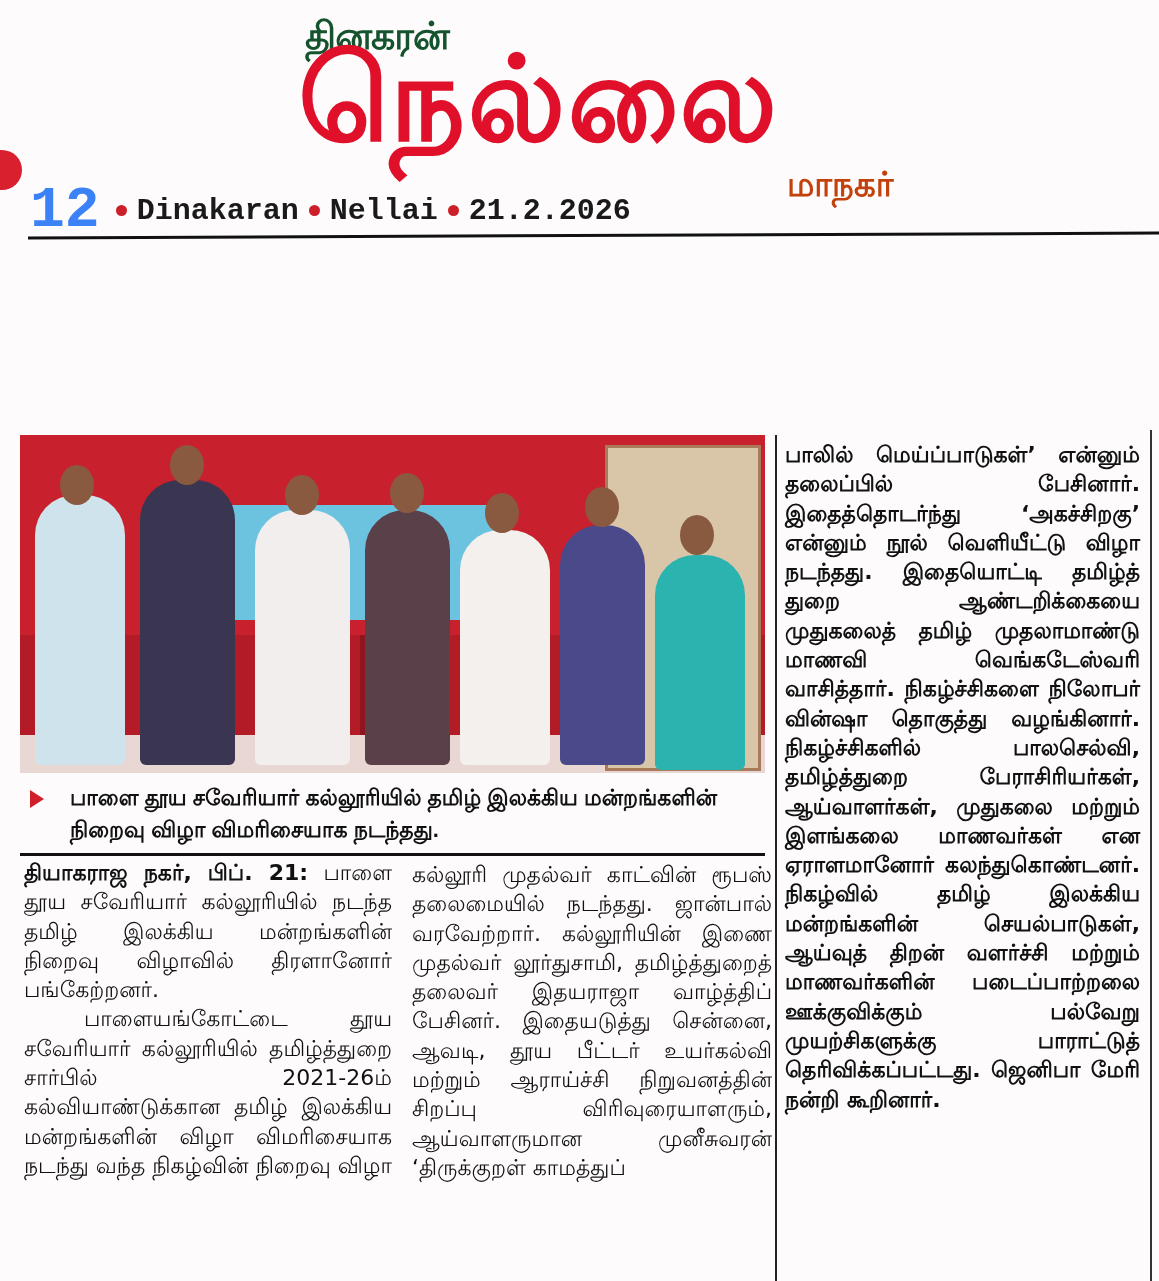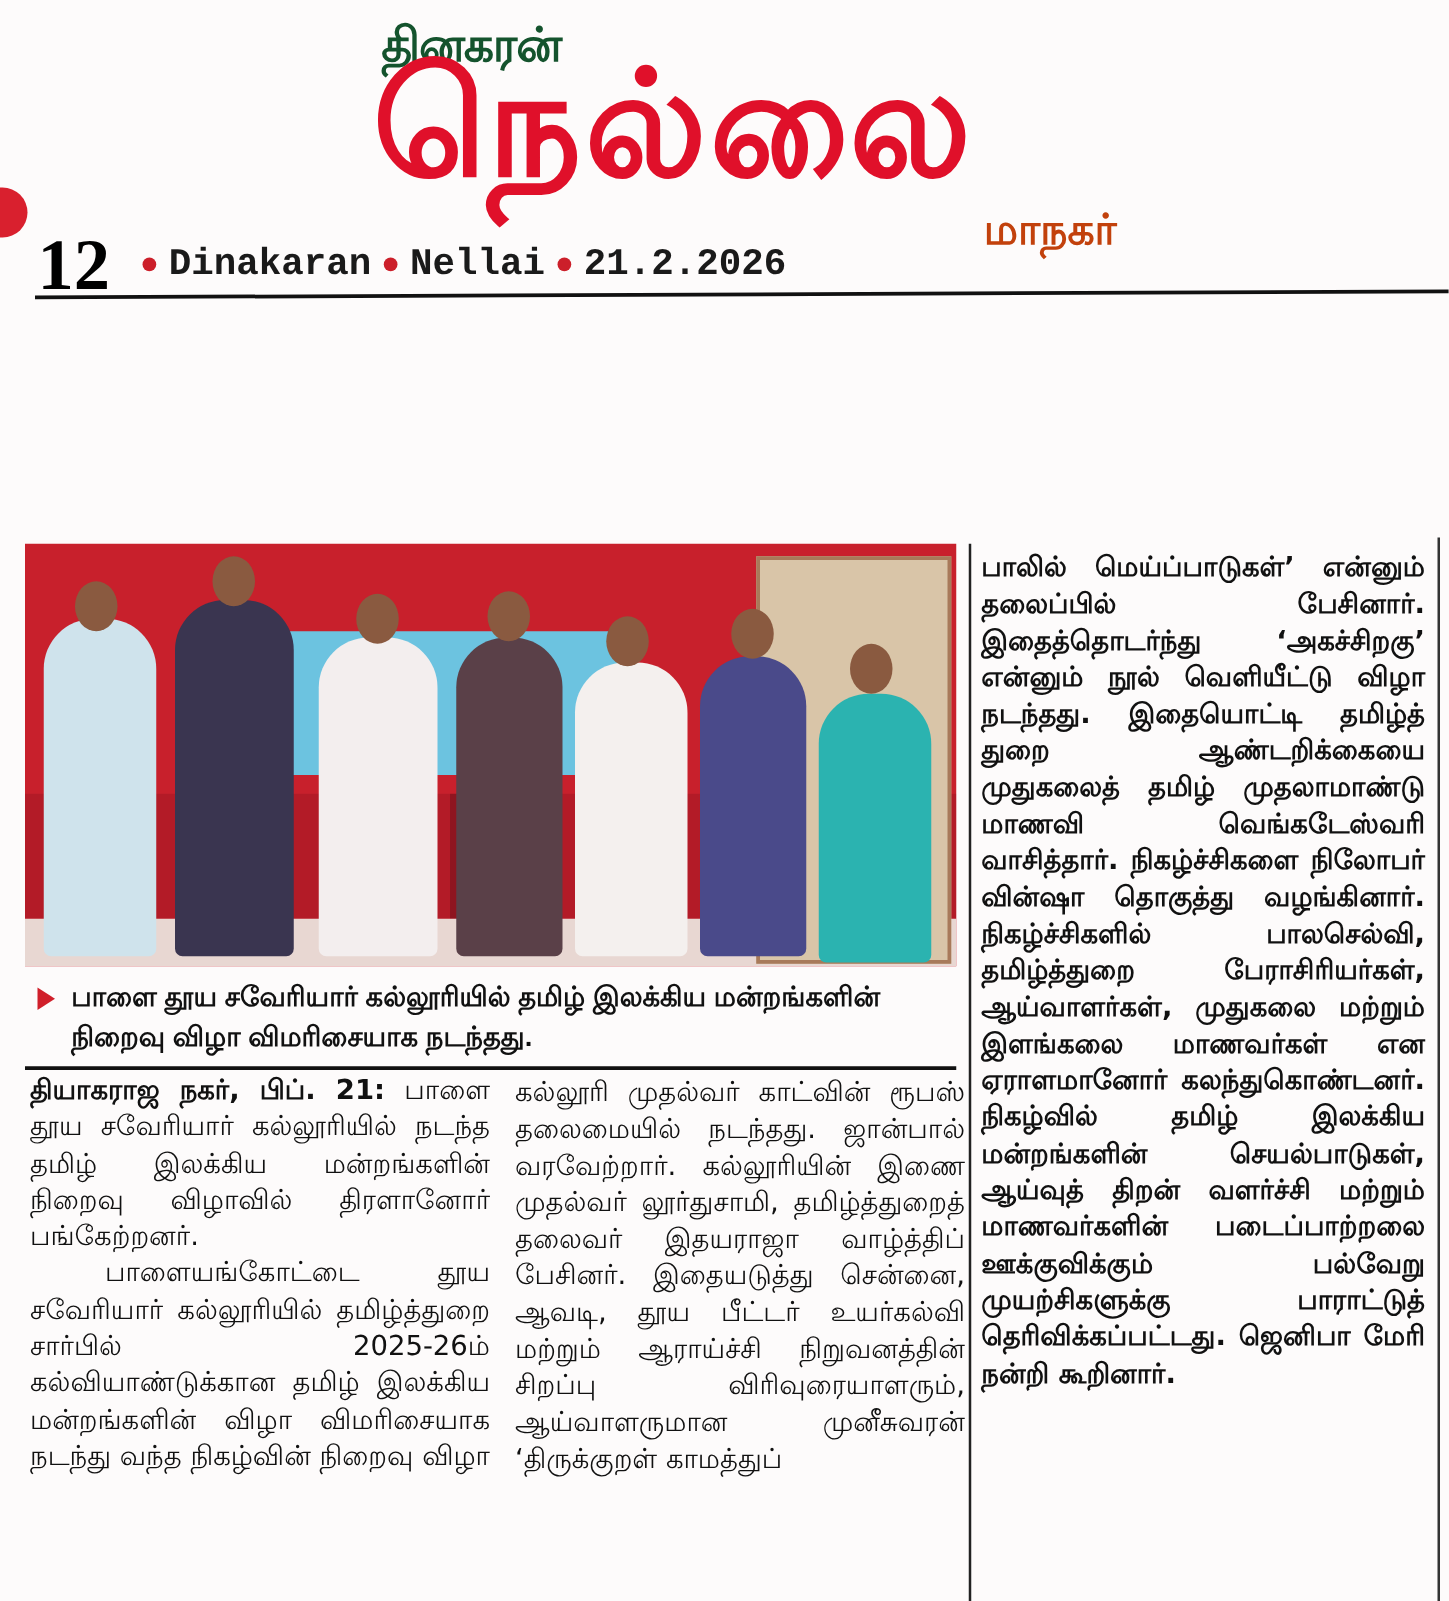--- a/index.html
+++ b/index.html
@@ -4,35 +4,35 @@
 <style>
   html,body{margin:0;padding:0;}
   body{width:1159px;height:1281px;overflow:hidden;background:#fdfbfb;position:relative;
        font-family:"DejaVu Sans","Liberation Sans",sans-serif;color:#111;}
   .abs{position:absolute;}
   .edge-red{left:0;top:150px;width:22px;height:40px;background:#d9202e;border-radius:0 20px 20px 0;}
   .brand-small{left:305px;top:14px;font-size:38px;font-weight:bold;color:#14532d;letter-spacing:-1px;}
   .brand-big{left:298px;top:40px;font-size:118px;font-weight:bold;color:#e0102a;letter-spacing:2px;line-height:1;}
   .brand-sub{left:787px;top:164px;font-size:34px;font-weight:bold;color:#c2410c;}
   .folio{left:30px;top:178px;display:flex;align-items:center;gap:10px;}
-  .folio .num{font-family:Liberation Serif, serif;font-size:58px;font-weight:900;color:#000000;margin-right:16px;}
+  .folio .num{font-family:Liberation Mono, monospace;font-size:58px;font-weight:900;color:#3b82f6;margin-right:6px;}
   .folio .dot{width:11px;height:11px;border-radius:50%;background:#cc1f2a;display:inline-block;}
   .folio .txt{font-family:Liberation Mono, monospace;font-size:30px;font-weight:bold;color:#1a1a1a;}
   .rule-top{left:28px;top:234px;width:1131px;height:3px;background:#111;transform:rotate(-0.25deg);}
   .headline{left:28px;top:262px;width:1100px;font-family:"Liberation Sans",sans-serif;font-weight:900;
             font-size:60px;line-height:78px;color:#111;letter-spacing:1px;}
   .photo{left:20px;top:435px;width:745px;height:338px;overflow:hidden;background:#c8202c;}
   .photo .banner{position:absolute;left:185px;top:70px;width:300px;height:115px;background:#6cc3e0;}
   .photo .chairs{position:absolute;left:0;top:200px;width:745px;height:100px;
      background:repeating-linear-gradient(90deg,#b31b27 0 60px,#8e1520 60px 70px);}
   .photo .floor{position:absolute;left:0;top:300px;width:745px;height:38px;background:#e8d7d2;}
   .photo .frame{position:absolute;left:585px;top:10px;width:150px;height:320px;background:#d9c5a8;border:3px solid #a87a5a;}
   .person{position:absolute;border-radius:40px 40px 6px 6px;}
   .head{position:absolute;width:34px;height:40px;border-radius:50%;background:#8a5a40;}
-  .caption{left:30px;top:782px;width:730px;display:flex;gap:13px;}
+  .caption{left:30px;top:782px;width:730px;display:flex;gap:26px;}
   .caption .tri{width:0;height:0;border-top:9px solid transparent;border-bottom:9px solid transparent;border-left:14px solid #d01f2a;margin-top:8px;}
   .caption .text{font-family:"Liberation Sans",sans-serif;font-weight:bold;font-size:22px;line-height:32px;color:#111;}
   .rule-cap{left:20px;top:853px;width:745px;height:3px;background:#111;}
   .vrule{left:775px;top:435px;width:2px;height:846px;background:#222;}
   .vrule-right{left:1150px;top:430px;width:2px;height:860px;background:#333;}
   .col{font-family:"DejaVu Sans",sans-serif;font-size:22px;line-height:29.3px;color:#111;text-align:justify;}
   .col p{margin:0;}
   .col .dateline{font-weight:bold;}
   .col .indent{text-indent:60px;}
   .col1{left:24px;top:858px;width:368px;}
@@ -88,21 +88,21 @@
   <span class="text">பாளை தூய சவேரியார் கல்லூரியில் தமிழ் இலக்கிய மன்றங்களின் நிறைவு விழா விமரிசையாக நடந்தது.</span>
 </div>
 <div class="abs rule-cap"></div>
 
 <div class="abs vrule"></div>
 <div class="abs vrule-right"></div>
 
 <div class="abs col col1">
   <p><span class="dateline">தியாகராஜ நகர், பிப். 21:</span>
      <span>பாளை தூய சவேரியார் கல்லூரியில் நடந்த தமிழ் இலக்கிய மன்றங்களின் நிறைவு விழாவில் திரளானோர் பங்கேற்றனர்.</span></p>
-  <p class="indent">பாளையங்கோட்டை தூய சவேரியார் கல்லூரியில் தமிழ்த்துறை சார்பில் 2025-26ம் கல்வியாண்டுக்கான தமிழ் இலக்கிய மன்றங்களின் விழா விமரிசையாக நடந்து வந்த நிகழ்வின் நிறைவு விழா</p>
+  <p class="indent">பாளையங்கோட்டை தூய சவேரியார் கல்லூரியில் தமிழ்த்துறை சார்பில் 2021-26ம் கல்வியாண்டுக்கான தமிழ் இலக்கிய மன்றங்களின் விழா விமரிசையாக நடந்து வந்த நிகழ்வின் நிறைவு விழா</p>
 </div>
 
 <div class="abs col col2">
   <p>கல்லூரி முதல்வர் காட்வின் ரூபஸ் தலைமையில் நடந்தது. ஜான்பால் வரவேற்றார். கல்லூரியின் இணை முதல்வர் லூர்துசாமி, தமிழ்த்துறைத் தலைவர் இதயராஜா வாழ்த்திப் பேசினர். இதையடுத்து சென்னை, ஆவடி, தூய பீட்டர் உயர்கல்வி மற்றும் ஆராய்ச்சி நிறுவனத்தின் சிறப்பு விரிவுரையாளரும், ஆய்வாளருமான முனீசுவரன் ‘திருக்குறள் காமத்துப்</p>
 </div>
 
 <div class="abs col col3">
   <p>பாலில் மெய்ப்பாடுகள்’ என்னும் தலைப்பில் பேசினார். இதைத்தொடர்ந்து ‘அகச்சிறகு’ என்னும் நூல் வெளியீட்டு விழா நடந்தது. இதையொட்டி தமிழ்த் துறை ஆண்டறிக்கையை முதுகலைத் தமிழ் முதலாமாண்டு மாணவி வெங்கடேஸ்வரி வாசித்தார். நிகழ்ச்சிகளை நிலோபர் வின்ஷா தொகுத்து வழங்கினார். நிகழ்ச்சிகளில் பாலசெல்வி, தமிழ்த்துறை பேராசிரியர்கள், ஆய்வாளர்கள், முதுகலை மற்றும் இளங்கலை மாணவர்கள் என ஏராளமானோர் கலந்துகொண்டனர். நிகழ்வில் தமிழ் இலக்கிய மன்றங்களின் செயல்பாடுகள், ஆய்வுத் திறன் வளர்ச்சி மற்றும் மாணவர்களின் படைப்பாற்றலை ஊக்குவிக்கும் பல்வேறு முயற்சிகளுக்கு பாராட்டுத் தெரிவிக்கப்பட்டது. ஜெனிபா மேரி நன்றி கூறினார்.</p>
 </div>
 

